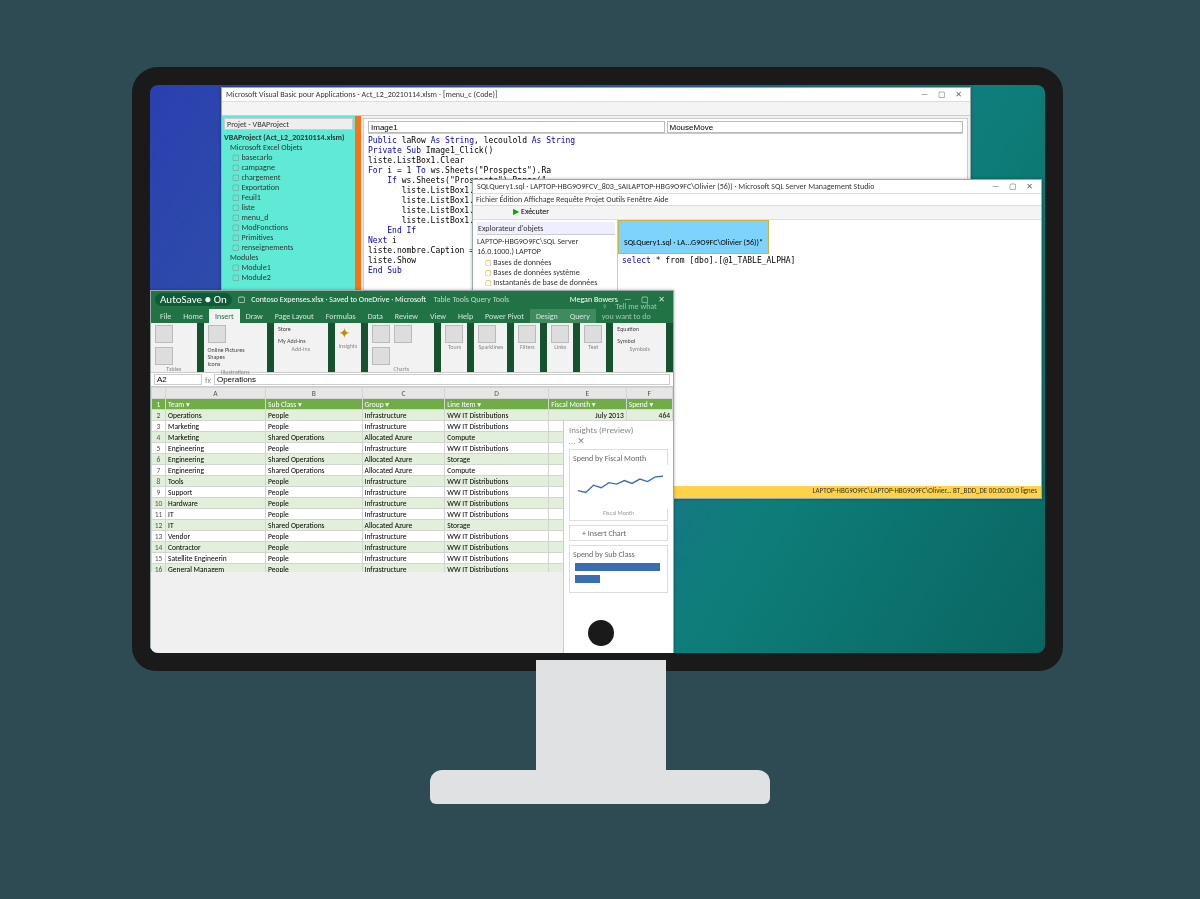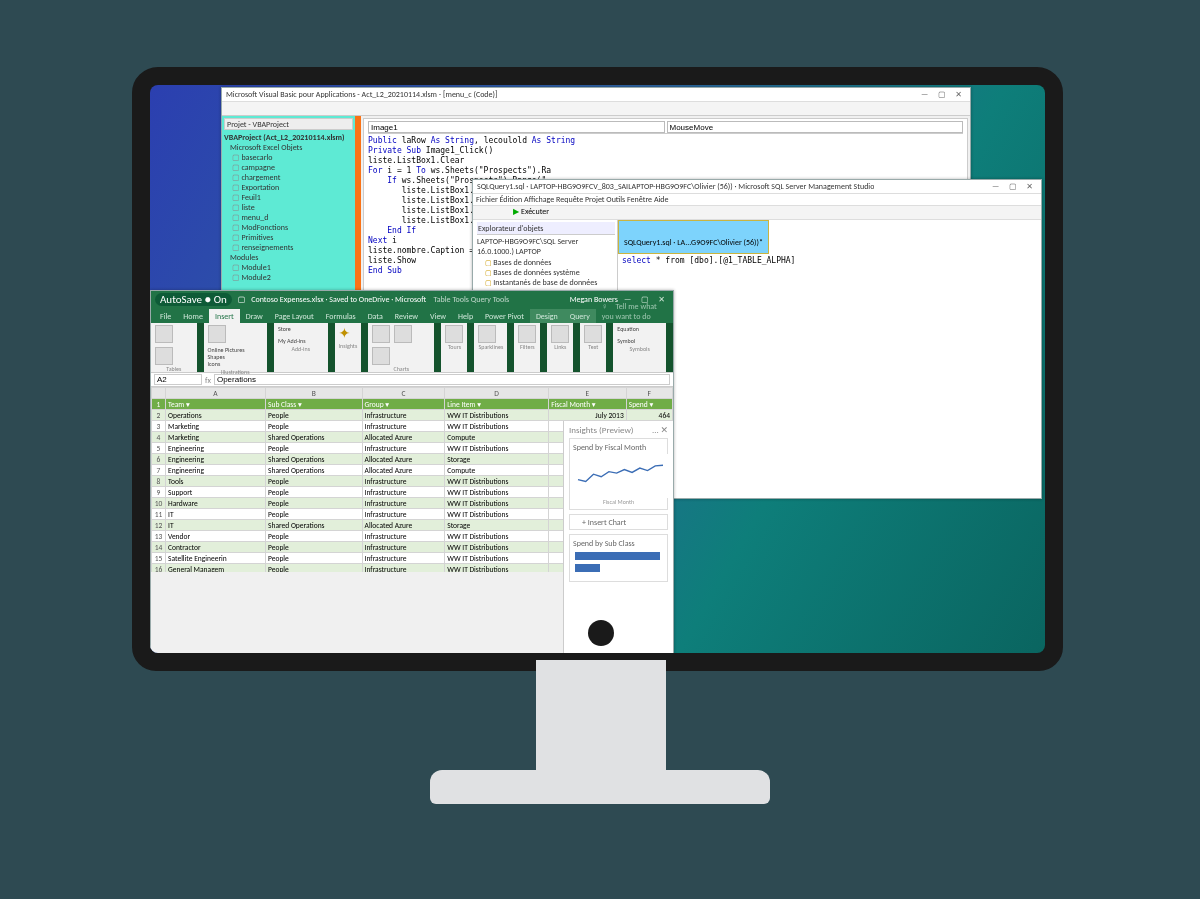--- a/index.html
+++ b/index.html
@@ -61,21 +61,21 @@
 .excel .fbar input { border:1px solid #ccc; font-size:8px; height:11px; padding:0 2px; }
 .excel .grid { height:185px; overflow:hidden; font-size:7.5px; }
 .excel table { border-collapse:collapse; width:100%; }
 .excel th,.excel td { border:1px solid #d4d4d4; padding:0 2px; white-space:nowrap; height:11px; overflow:hidden; }
 .excel thead th { background:#e6e6e6; color:#555; font-weight:normal; text-align:center; }
 .excel .rowhdr { background:#e6e6e6; text-align:center; width:14px; color:#555; }
 .excel tr.h td { background:#70ad47; color:#fff; }
 .excel tr.e td { background:#e2efda; }
 .excel tr.o td { background:#fff; }
 .excel .insights { position:absolute; right:0; top:130px; width:110px; bottom:0; background:#fff; border-left:1px solid #ccc; padding:3px 5px; }
-.excel .insights .itl { color:#888; font-size:9px; margin-bottom:3px; display:flex; justify-content:space-between; }
+.excel .insights .itl { color:#888; font-size:9px; margin-bottom:3px; display:flex; justify-content:space-between;flex-direction:column; }
 .excel .insights .card { border:1px solid #ddd; padding:3px; margin-bottom:4px; }
 .excel .insights .card .t { color:#666; margin-bottom:2px; }
 .excel .insights svg { display:block; }
 
 .winctl { float:right; letter-spacing:4px; color:#666; }
 </style>
 </head>
 <body>
 
 <div class="monitor">
@@ -150,20 +150,21 @@
               <li>Diagrammes de base de données</li>
               <li>Tables</li>
               <li>Tables système</li>
             </ul>
         </div>
         <div class="editor">
           <div class="tab">SQLQuery1.sql · LA...G9O9FC\Olivier (56))*</div>
           <div class="sql"><span class="blue">select</span> <span>* from [dbo].[@1_TABLE_ALPHA]</span></div>
         </div>
       </div>
+      <div class="status">LAPTOP-HBG9O9FC\LAPTOP-HBG9O9FC\Olivier...  BT_BDD_DE   00:00:00   0 lignes</div>
     </div>
 
     <div class="win excel">
       <div class="title">
         <span class="badge"><span>AutoSave</span> ● <span>On</span></span>
         <span>▢</span>
         <span style="flex:1;"><span>Contoso Expenses.xlsx · Saved to OneDrive · Microsoft</span>&nbsp;&nbsp;&nbsp;&nbsp;<span style="opacity:.7;">Table Tools  Query Tools</span></span>
         <span>Megan Bowers</span>
         <span class="winctl" style="color:#cfe5d6;">— ▢ ✕</span>
       </div>

